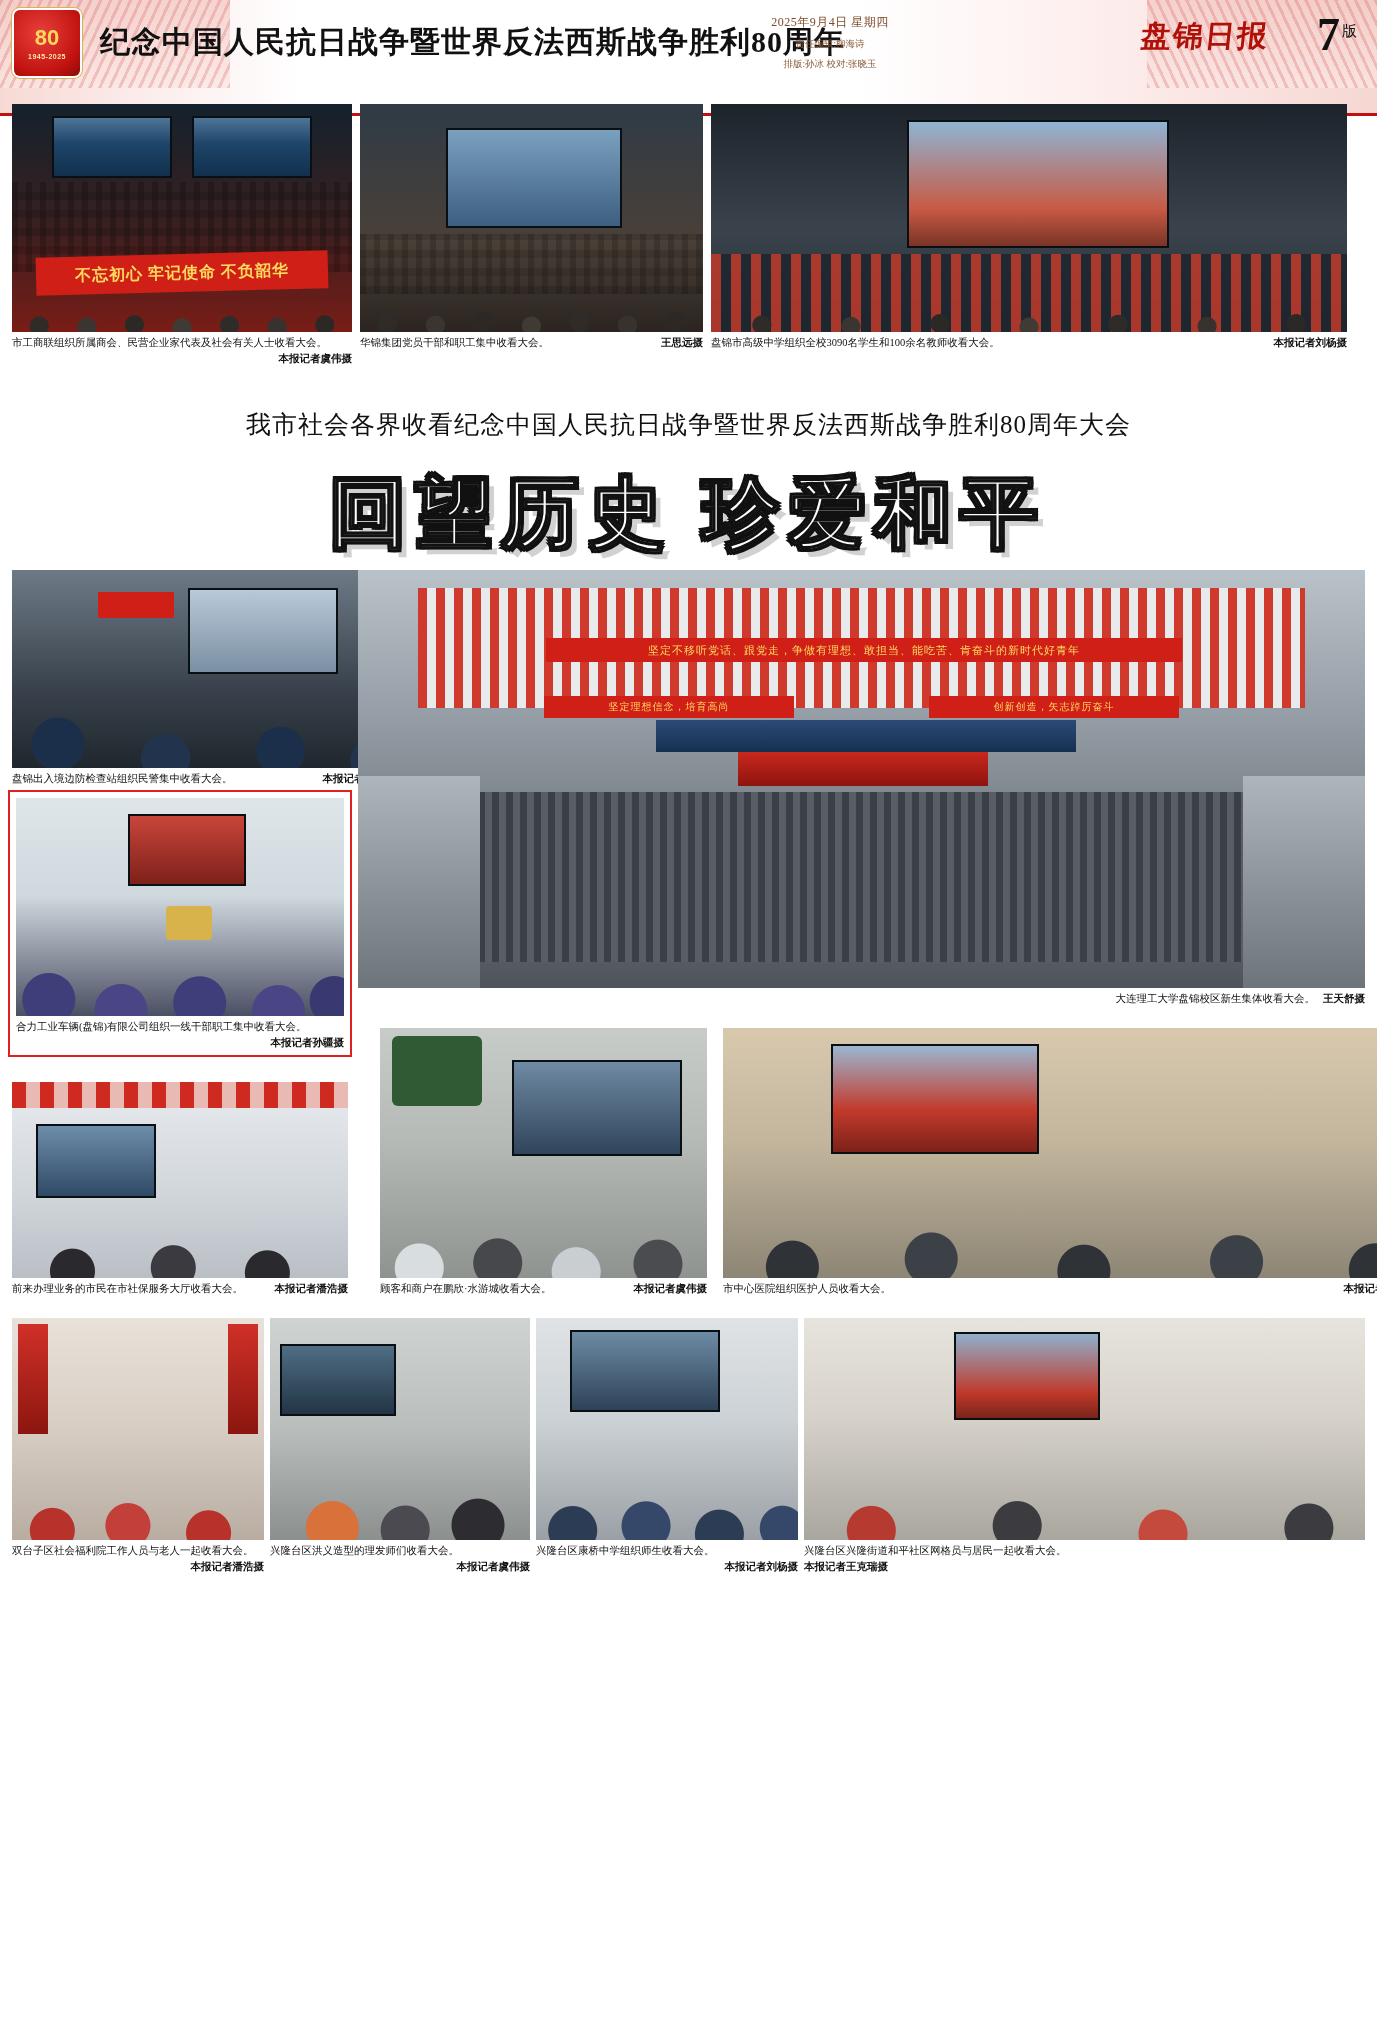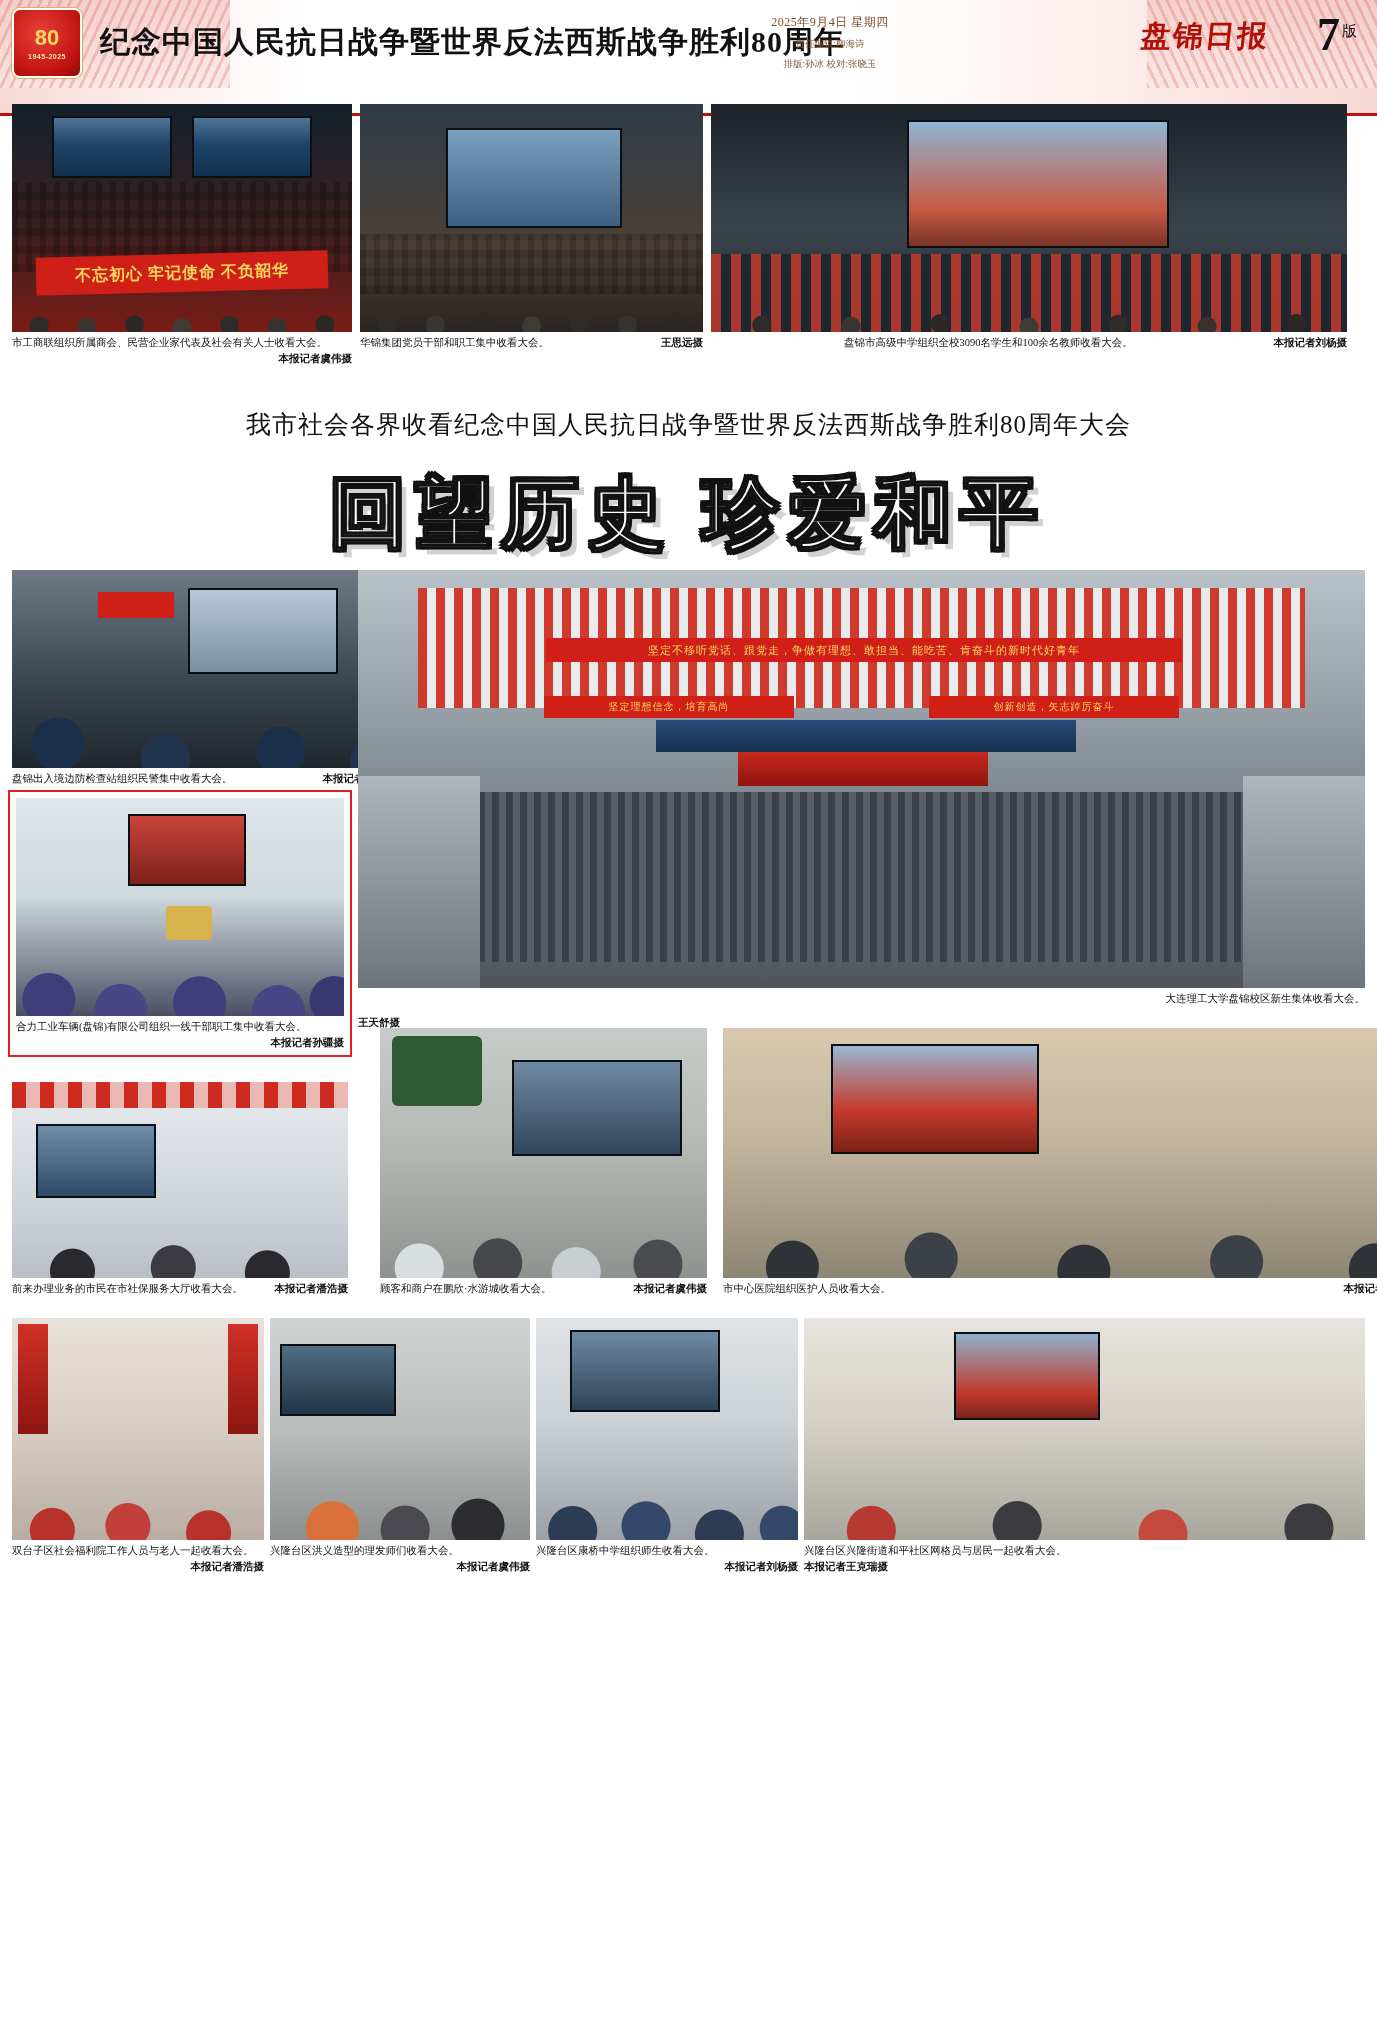--- a/index.html
+++ b/index.html
@@ -207,21 +207,21 @@
         <div class="seats" style="top:130px;height:60px;opacity:.5;"></div>
         <div class="crowd" style="height:86px;"></div>
       </div>
     </div>
     <div class="cap cap-row">
       <span class="txt">华锦集团党员干部和职工集中收看大会。</span>
       <span class="credit">王思远摄</span>
     </div>
   </div>
 
-  <div style="position:absolute; left:711px; top:104px; width:636px;text-align:center;">
+  <div style="position:absolute; left:711px; top:104px; width:636px;">
     <div class="photo" style="height:228px;">
       <div class="scene">
         <div style="position:absolute;inset:0;background:linear-gradient(180deg,#1d232b 0%,#3a434c 55%,#262b31 100%);"></div>
         <div class="screen" style="left:196px;top:16px;width:262px;height:128px;background:linear-gradient(180deg,#8fb4d4,#c75a44 70%,#7a3427);"></div>
         <div class="seats" style="top:150px;height:78px;background-image:repeating-linear-gradient(90deg,#c0392b 0 10px,#1d2630 10px 20px),repeating-linear-gradient(0deg,rgba(0,0,0,.3) 0 10px,transparent 10px 22px);opacity:.85;"></div>
         <div class="crowd" style="height:70px;"></div>
       </div>
     </div>
     <div class="cap cap-row">
       <span class="txt">盘锦市高级中学组织全校3090名学生和100余名教师收看大会。</span>
@@ -280,21 +280,21 @@
           <span>创新创造，矢志踔厉奋斗</span>
         </div>
         <div class="stage-red" style="left:380px;top:178px;width:250px;height:38px;"></div>
         <div style="position:absolute;left:298px;top:150px;width:420px;height:32px;background:linear-gradient(180deg,#2b4a78,#16304f);"></div>
 
         <div style="position:absolute;left:120px;top:222px;right:120px;bottom:26px;background-image:repeating-linear-gradient(90deg,#3b4048 0 7px,#575e66 7px 14px),repeating-linear-gradient(0deg,rgba(0,0,0,.35) 0 9px,transparent 9px 18px);"></div>
         <div style="position:absolute;left:0;top:206px;width:122px;bottom:0;background:linear-gradient(180deg,#aeb6bc,#6d747a);"></div>
         <div style="position:absolute;right:0;top:206px;width:122px;bottom:0;background:linear-gradient(180deg,#aeb6bc,#6d747a);"></div>
       </div>
     </div>
-    <div class="cap cap-row" style="justify-content:center;flex-direction:column;">
+    <div class="cap cap-row" style="justify-content:center;">
       <span class="txt" style="text-align:right;">大连理工大学盘锦校区新生集体收看大会。</span>
       <span class="credit">王天舒摄</span>
     </div>
   </div>
 
   <div style="position:absolute; left:12px; top:1082px; width:336px;">
     <div class="photo" style="height:196px;">
       <div class="scene">
         <div style="position:absolute;inset:0;background:linear-gradient(180deg,#e8ebee 0%,#d2d7dc 55%,#b9bfc5 100%);"></div>
         <div style="position:absolute;left:0;top:0;right:0;height:26px;background:repeating-linear-gradient(90deg,#cf2a20 0 14px,#e9b9b4 14px 28px);"></div>

